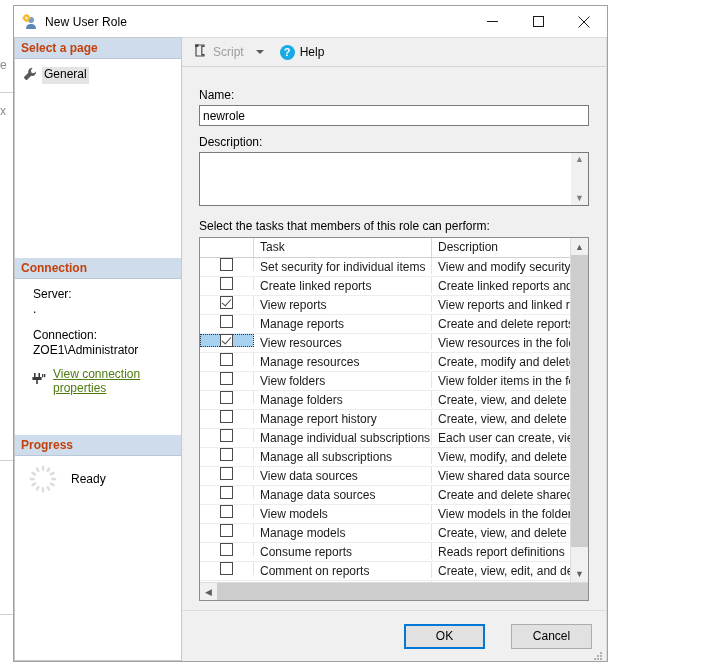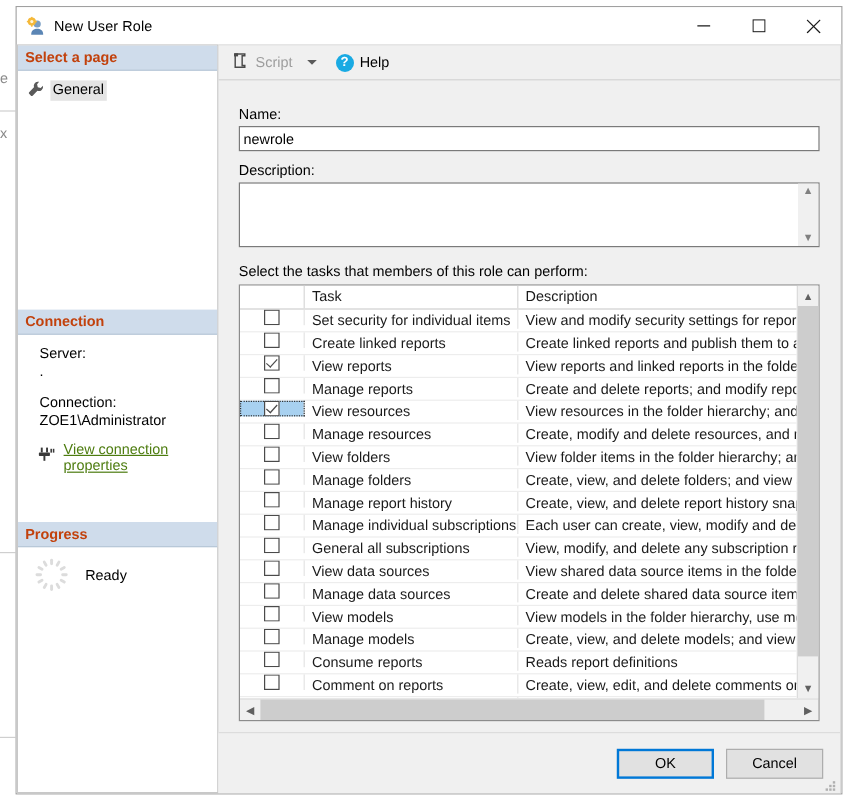--- a/index.html
+++ b/index.html
@@ -29,21 +29,21 @@
     position: absolute;
     left: 8px; top: 0px;
     width: 120px; height: 7px;
     overflow: hidden;
   }
 
   
   .window {
     position: absolute;
     left: 13px; top: 5px;
-    width: 689px; height: 657px;
+    width: 595px; height: 657px;
     background: #f0f0f0;
     border: 1px solid #a0a0a0;
     box-sizing: border-box;
     display: flex;
     flex-direction: column;
   }
   .titlebar {
     height: 31px;
     background: #ffffff;
     display: flex;
@@ -374,21 +374,21 @@
   
   .footer {
     height: 50px;
     flex: none;
     background: #f0f0f0;
     border-top: 1px solid #dcdcdc;
     display: flex;
     align-items: center;
     justify-content: flex-end;
     padding-right: 14px;
-    gap: 10px;
+    gap: 26px;
     position: relative;
   }
   .btn {
     width: 81px; height: 25px;
     font-size: 12px;
     font-family: "Liberation Sans", sans-serif;
     background: #e1e1e1;
     border: 1px solid #adadad;
     color: #000;
     box-sizing: border-box;
@@ -635,21 +635,21 @@
                       <div class="cell c-chk">
                         <span class="chk"></span>
                       </div>
                       <div class="cell c-task">Manage individual subscriptions</div>
                       <div class="cell c-desc">Each user can create, view, modify and delete s.</div>
                     </div>
                     <div class="grow">
                       <div class="cell c-chk">
                         <span class="chk"></span>
                       </div>
-                      <div class="cell c-task">General all subscriptions</div>
+                      <div class="cell c-task">Manage all subscriptions</div>
                       <div class="cell c-desc">View, modify, and delete any subscription regardl.</div>
                     </div>
                     <div class="grow">
                       <div class="cell c-chk">
                         <span class="chk"></span>
                       </div>
                       <div class="cell c-task">View data sources</div>
                       <div class="cell c-desc">View shared data source items in the folder hierar</div>
                     </div>
                     <div class="grow">

